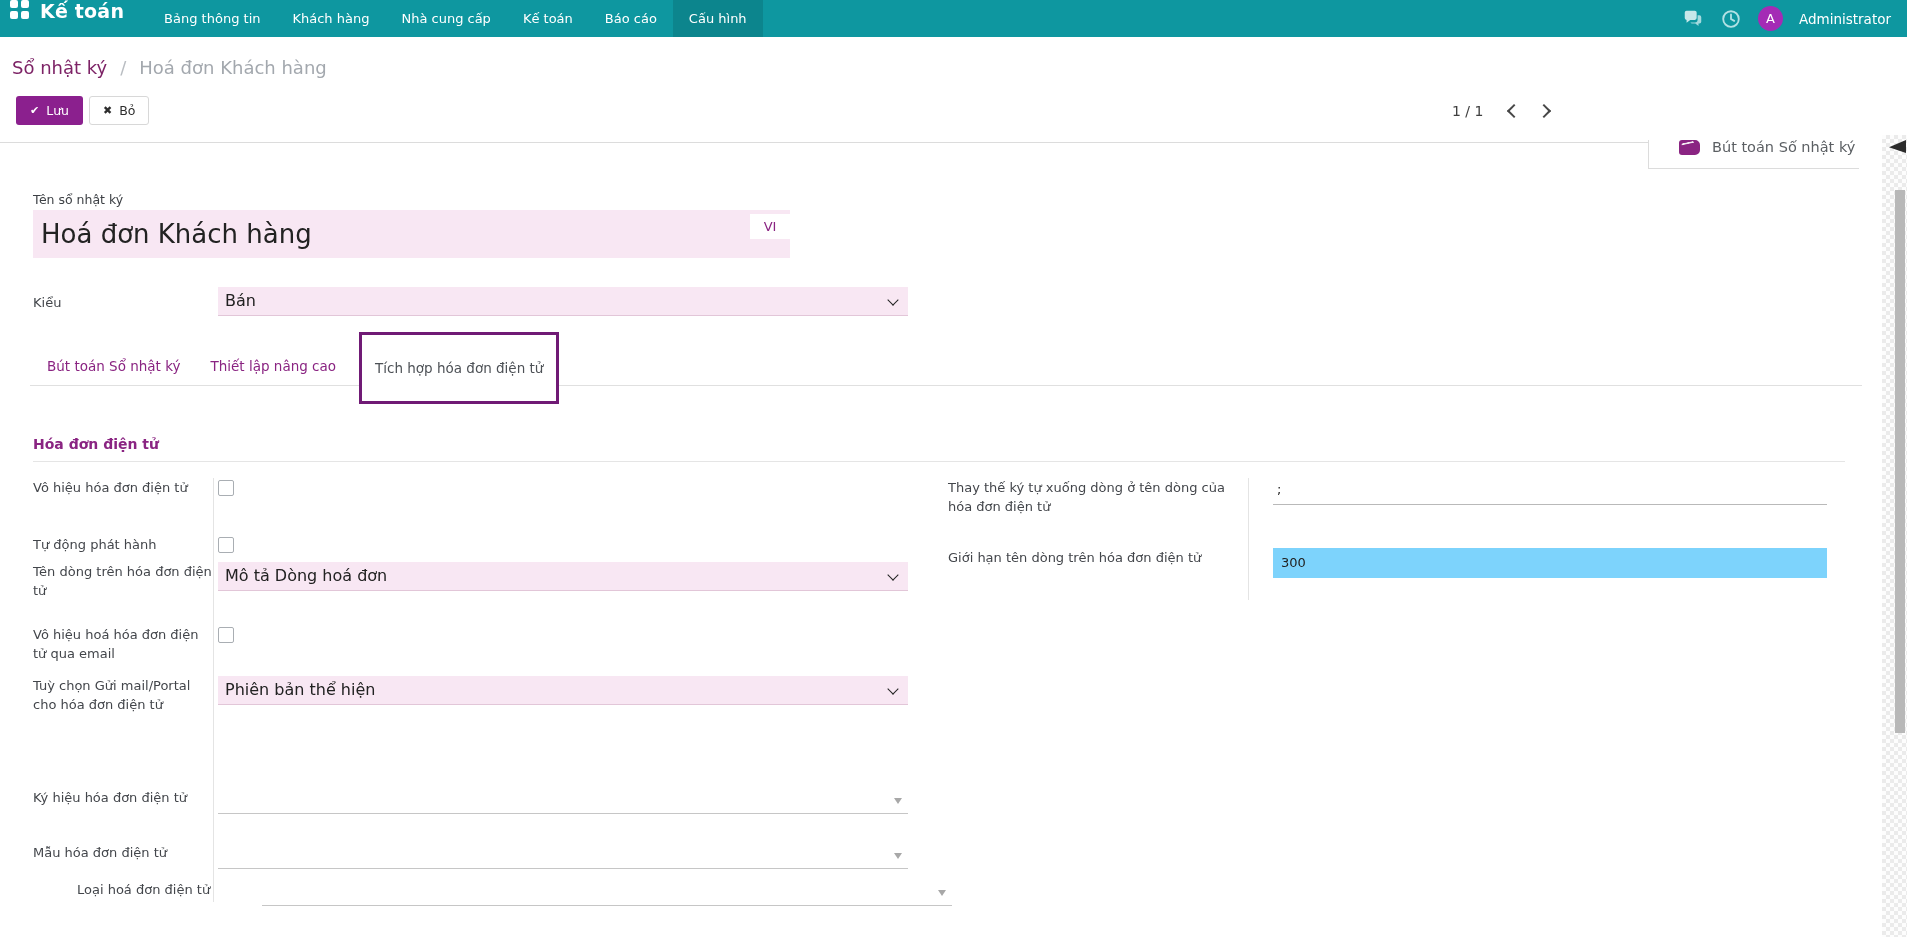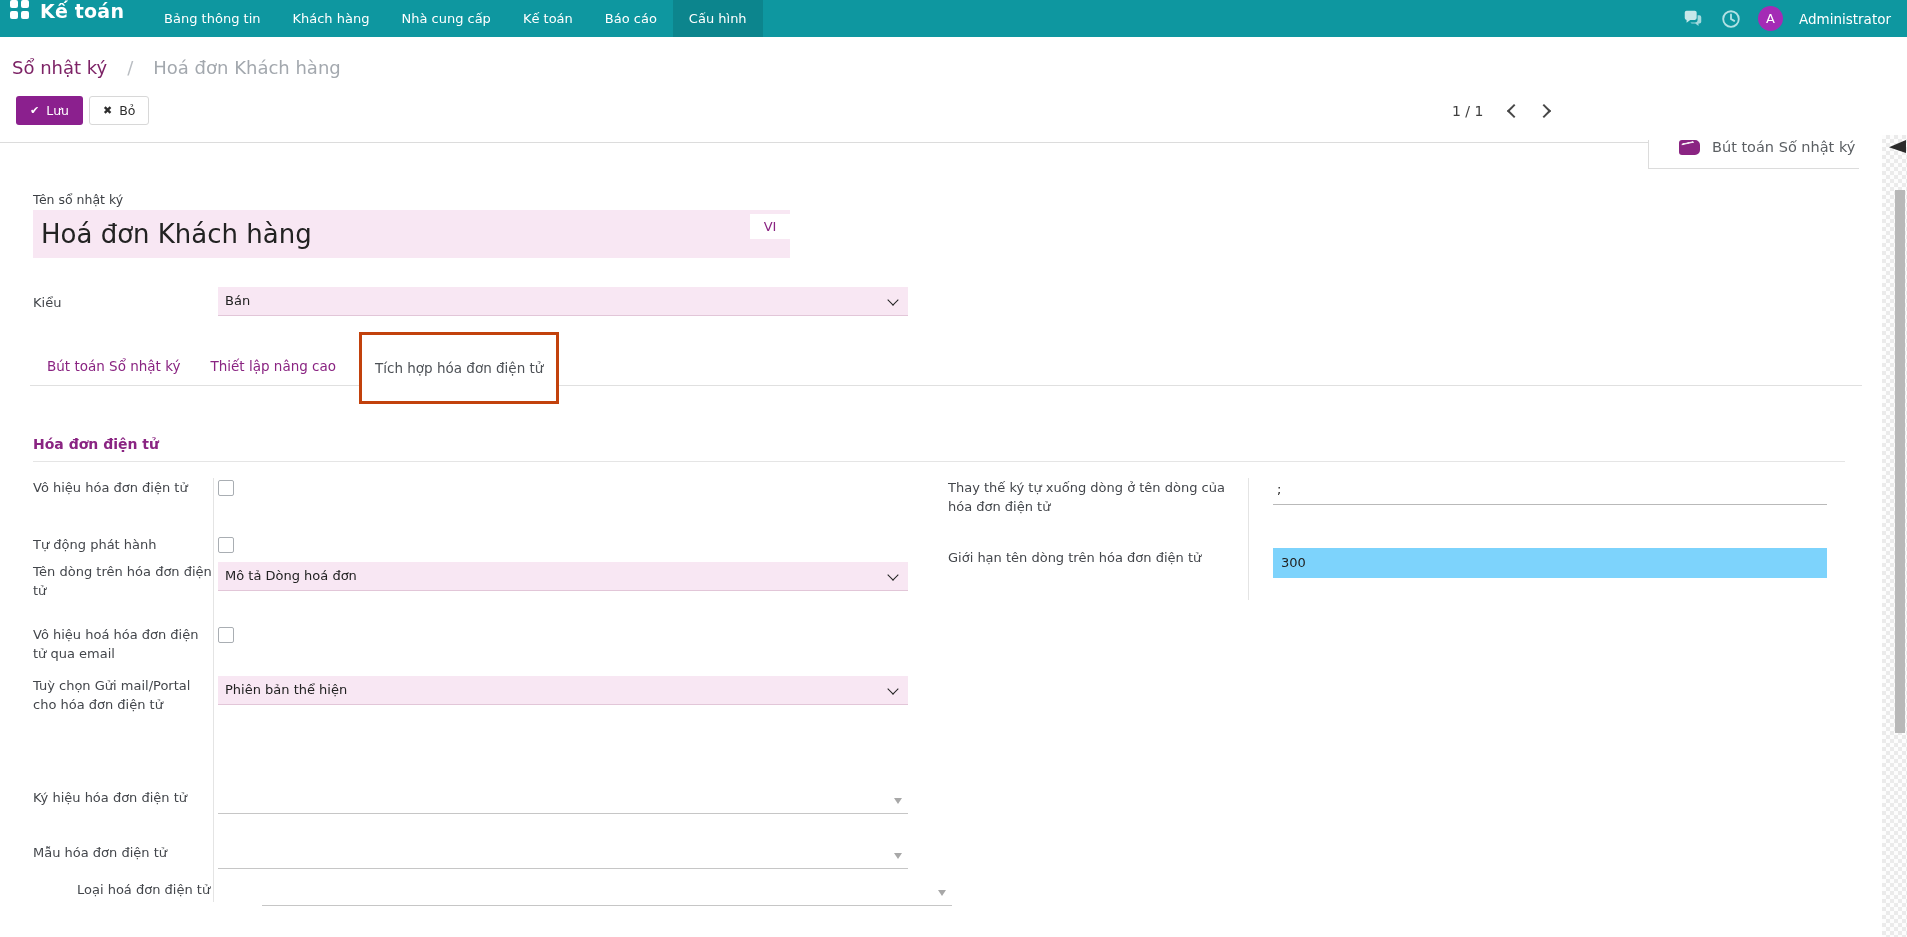--- a/index.html
+++ b/index.html
@@ -17,21 +17,21 @@
   .nav-item { font-size:13px; height:37px; line-height:37px; padding:0 16px;
     color:#ffffff; cursor:pointer; white-space:nowrap; }
   .nav-item.active { background:#0c858d; }
   .systray { margin-left:auto; display:flex; align-items:center; gap:16px; padding-right:16px; }
   .tray-icon { width:22px; height:22px; opacity:.85; cursor:pointer; }
   .avatar { width:25px; height:25px; border-radius:50%; background:#a42bb5; color:#fff;
     display:flex; align-items:center; justify-content:center; font-size:13px; }
   .username { font-size:13.5px; }
 
   
-  .breadcrumb { position:absolute; top:57px; left:12px; font-size:18px; display:flex; gap:20px; }
+  .breadcrumb { position:absolute; top:57px; left:12px; font-size:18px; display:flex; gap:13px; }
   .crumb-link { color:#7d2366; cursor:pointer; }
   .crumb-sep  { color:#b9bdc2; }
   .crumb-cur  { color:#a3a8ae; }
   .cp-buttons { position:absolute; top:96px; left:16px; display:flex; gap:6px; }
   .btn { font-size:12.5px; height:29px; padding:0 13px; border-radius:3px; display:flex;
     align-items:center; gap:7px; cursor:pointer; border:1px solid transparent; }
   .btn-save { background:#8b208e; color:#fff; }
   .btn-discard { background:#fff; color:#2d2d2d; border-color:#d8d8d8; }
   .btn .ic { font-size:11px; }
   .pager { position:absolute; top:103px; left:1452px; display:flex; align-items:center;
@@ -62,31 +62,31 @@
   .name-input .val { font-size:26px; line-height:48px; padding-left:8px; color:#222; }
   .lang-badge { position:absolute; right:0; top:4px; width:40px; height:25px; background:#fff;
     color:#8a2482; font-size:13px; display:flex; align-items:center; justify-content:center;
     cursor:pointer; }
 
   .kieu-label { position:absolute; top:293px; left:33px; }
   .kieu-select { position:absolute; top:287px; left:218px; width:690px; }
 
   .sel { position:relative; height:29px; background:#f8e7f3; border-bottom:1px solid #e2c6d8;
     cursor:pointer; }
-  .sel .sval { font-size:13px; line-height:28px; padding-left:7px; color:#222; }
+  .sel .sval { font-size:16px; line-height:28px; padding-left:7px; color:#222; }
   .sel-caret { position:absolute; right:11px; top:9px; width:8px; height:8px;
     border:solid #222; border-width:0 0 1.6px 1.6px; transform:rotate(-45deg); }
 
   
   .tabs { position:absolute; top:347px; left:30px; width:1832px; height:39px;
     border-bottom:1px solid #e0e0e0; display:flex; align-items:center; }
   .tab { font-size:13.5px; color:#8a2482; padding:0 15px; cursor:pointer; white-space:nowrap; }
   .tab:first-child { margin-left:2px; }
   .tab.active { color:#4d5156; }
-  .tab.hl-red { border:3px solid #c2410c; padding:25px 13px; margin:0 8px; background:#fff;
+  .tab.hl-red { border:3px solid #701a75; padding:25px 13px; margin:0 8px; background:#fff;
     position:relative; top:2px; }
 
   .section-title { position:absolute; top:436px; left:33px; color:#8a2482; font-size:14px;
     font-weight:bold; }
   .section-hr { position:absolute; top:461px; left:33px; width:1812px;
     border-top:1px solid #e5e5e5; }
 
   .groups { position:absolute; top:476px; left:33px; display:grid;
     grid-template-columns:875px 879px; column-gap:40px; }
   .group { position:relative; }

